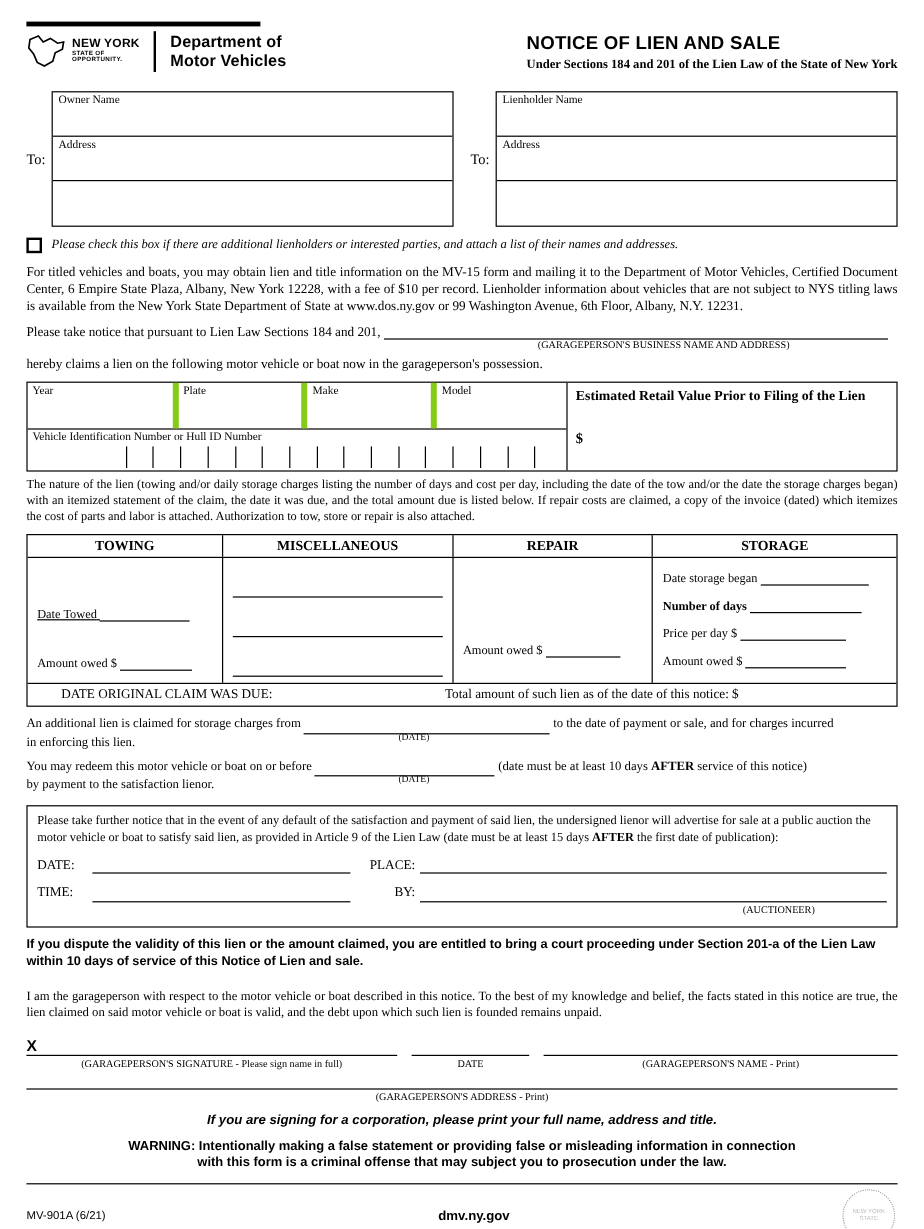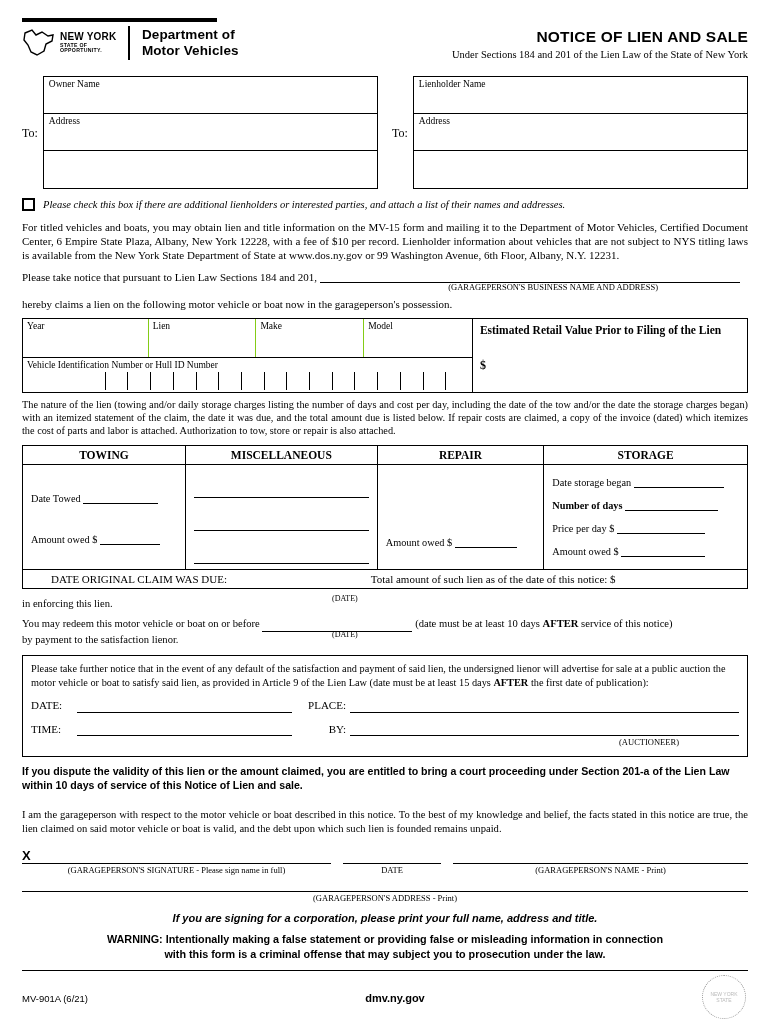--- a/index.html
+++ b/index.html
@@ -56,30 +56,31 @@
     background: #000;
     margin: 0 6px;
   }
   .dept {
     font-family: "Liberation Sans", sans-serif;
     font-size: 13.5px;
     font-weight: bold;
     line-height: 1.18;
     letter-spacing: .1px;
   }
-  .title-block { text-align: right; padding-top: 2px; }
+  .title-block { padding-top: 2px; }
   .doc-title {
     font-family: "Liberation Sans", sans-serif;
     font-size: 15.5px;
     font-weight: bold;
     letter-spacing: .2px;
   }
   .doc-sub {
     font-size: 10.5px;
     margin-top: 3px;
+    font-weight: bold;
   }
 
   
   .to-row {
     display: flex;
     gap: 14px;
     margin-top: 16px;
   }
   .to-col { display: flex; flex: 1; align-items: center; }
   .to-label {
@@ -143,21 +144,21 @@
 
   
   .veh {
     margin-top: 8px;
     border: 1px solid #000;
     display: flex;
   }
   .veh-left { flex: 1 1 auto; width: 62%; }
   .veh-top { display: flex; border-bottom: 1px solid #000; }
   .veh-top > div {
-    border-right: 1px solid #84cc16;
+    border-right: 5px solid #84cc16;
     padding: 2px 4px;
     font-size: 9.5px;
     height: 38px;
   }
   .veh-top > div:last-child { border-right: none; }
   .c-year { width: 28%; }
   .c-plate { width: 24%; }
   .c-make { width: 24%; }
   .c-model { width: 24%; }
   .vin-row { padding: 2px 4px; font-size: 9.5px; height: 34px; position: relative; }
@@ -359,21 +360,21 @@
     <span class="rule-inline" style="width:420px;"></span>
   </div>
   <div class="caption-center caption-right">(GARAGEPERSON'S BUSINESS NAME AND ADDRESS)</div>
 
   <div class="lead-line" style="margin-top:6px;">hereby claims a lien on the following motor vehicle or boat now in the garageperson's possession.</div>
 
   <div class="veh">
     <div class="veh-left">
       <div class="veh-top">
         <div class="c-year">Year</div>
-        <div class="c-plate">Lien</div>
+        <div class="c-plate">Plate</div>
         <div class="c-make">Make</div>
         <div class="c-model">Model</div>
       </div>
       <div class="vin-row">
         <span>Vehicle Identification Number or Hull ID Number</span>
         <div class="vin-ticks">
           <span></span>
             <span></span>
             <span></span>
             <span></span>
@@ -403,21 +404,21 @@
 
   <div class="charges">
     <div class="charges-head">
       <div class="col1">TOWING</div>
       <div class="col2">MISCELLANEOUS</div>
       <div class="col3">REPAIR</div>
       <div class="col4">STORAGE</div>
     </div>
     <div class="charges-body">
       <div class="col1">
-        <div style="margin-top:22px;">
+        <div style="margin-top:36px;text-decoration:underline;">
           <span>Date Towed</span>
           <span class="line" style="width:75px;"></span>
         </div>
         <div style="margin-top:30px;">
           <span>Amount owed  $</span>
           <span class="line" style="width:60px;"></span>
         </div>
       </div>
       <div class="col2">
         <div class="fill-line" style="margin-top:14px;"></div>
@@ -449,20 +450,25 @@
         </div>
       </div>
     </div>
     <div class="charges-foot">
       <div class="left" style="padding-left:22px;">DATE ORIGINAL CLAIM WAS DUE:</div>
       <div class="right">Total amount of such lien as of the date of this notice: $</div>
     </div>
   </div>
 
   <div class="add-lien">
+    <div>
+      <span>An additional lien is claimed for storage charges from</span>
+      <span class="rule-inline" style="width:205px;"></span>
+      <span>to the date of payment or sale, and for charges incurred</span>
+    </div>
     <div style="position:relative;">
       <span>in enforcing this lien.</span>
       <span class="date-cap" style="position:absolute; left:310px; top:-3px;">(DATE)</span>
     </div>
     <div style="margin-top:4px;">
       <span>You may redeem this motor vehicle or boat on or before</span>
       <span class="rule-inline" style="width:150px;"></span>
       <span>(date must be at least 10 days</span>
       <b>AFTER</b>
       <span>service of this notice)</span>

